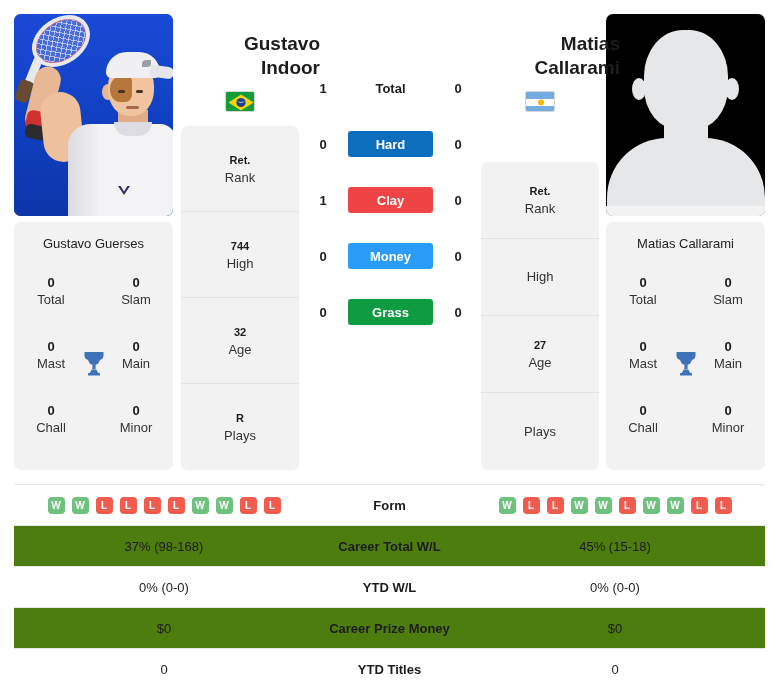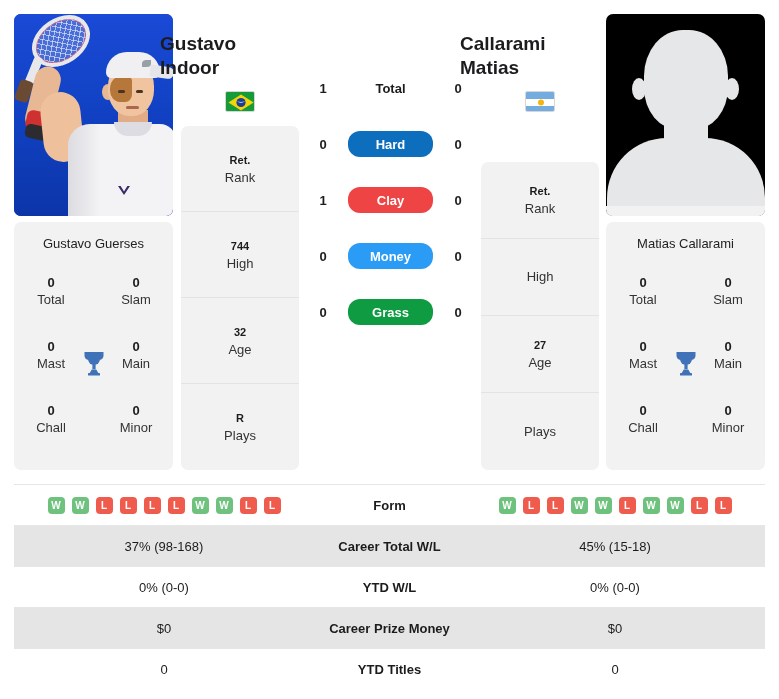--- a/index.html
+++ b/index.html
@@ -170,21 +170,21 @@
     border-bottom: 1px solid #e3e3e3;
   }
   .rank-card.left .rank-cell  { height: 86px; }
   .rank-card.right .rank-cell { height: 77px; }
   .rank-cell:last-child { border-bottom: none; }
   .rank-val { font-size: 11px; font-weight: bold; color:#1c1c1e; line-height: 18px; }
   .rank-lab { font-size: 13px; color:#333; line-height: 18px; }
 
   
   .pname {
-    position:absolute; width: 160px; text-align:left;
+    position:absolute; width: 160px; text-align:right;
     font-size: 19px; font-weight: bold; color:#1c1c1e; line-height: 24px;
   }
   .pname.left  { left: 160px; top: 32px; }
   .pname.right { left: 460px; top: 32px; }
   .flag {
     position:absolute; width: 30px; height: 21px; border-radius: 2px;
     overflow:hidden; border: 1px solid #d6d6d6;
   }
   .flag.left  { left: 225px; top: 91px; }
   .flag.right { left: 525px; top: 91px; }
@@ -193,36 +193,36 @@
   .surfaces { position:absolute; left: 300px; top: 60px; width: 180px; }
   .srow { position:relative; height: 56px; }
   .srow .sc-left, .srow .sc-right {
     position:absolute; top: 50%; transform: translateY(-50%);
     font-size: 13px; font-weight: bold; color:#1c1c1e; width: 22px; text-align:center;
   }
   .srow .sc-left  { left: 12px; }
   .srow .sc-right { left: 147px; }
   .sbadge {
     position:absolute; left: 48px; top: 50%; transform: translateY(-50%);
-    width: 85px; height: 26px; border-radius: 12px;
+    width: 85px; height: 26px; border-radius: 3px;
     display:flex; align-items:center; justify-content:center;
     font-size: 13px; font-weight: bold; color:#ffffff;
   }
   .slabel-plain {
     position:absolute; left: 48px; top: 50%; transform: translateY(-50%);
     width: 85px; text-align:center; font-size: 13px; font-weight: bold; color:#1c1c1e;
   }
 
   
   .table { position:absolute; left: 14px; top: 484px; width: 751px; }
   .trow {
     position:relative; height: 41px; border-top: 1px solid #e6e6e6;
     display:flex; align-items:center;
   }
-  .trow.alt { background: #e5e5e5; }
+  .trow.alt { background: #4d7c0f; }
   .tcell-l, .tcell-r {
     width: 300px; text-align:center; font-size: 13px; color:#1c1c1e;
     display:flex; align-items:center; justify-content:center; gap: 8px;
   }
   .tcell-l { margin-left: 0; }
   .tcell-m {
     width: 151px; text-align:center; font-size: 13px; font-weight: bold; color:#1c1c1e;
   }
   .fbadge {
     width: 17px; height: 17px; border-radius: 4px; color:#fff;
@@ -290,22 +290,22 @@
     <div class="flag left">
       <svg viewBox="0 0 30 21" width="30" height="21" aria-hidden="true">
         <rect width="30" height="21" fill="#159b38"></rect>
         <polygon points="15,2.4 27.6,10.5 15,18.6 2.4,10.5" fill="#f5d40a"></polygon>
         <circle cx="15" cy="10.5" r="4.6" fill="#1b3f92"></circle>
         <path d="M10.6 9.3 Q15 12.1 19.4 9.3 Q15 10.9 10.6 9.3 Z" fill="#ffffff"></path>
       </svg>
     </div>
 
     <div class="pname right">
+      <div>Matias</div>
       <div>Callarami</div>
-      <div>Matias</div>
     </div>
     <div class="flag right">
       <svg viewBox="0 0 30 21" width="30" height="21" aria-hidden="true">
         <rect width="30" height="21" fill="#ffffff"></rect>
         <rect width="30" height="7" y="0" fill="#74acdf"></rect>
         <rect width="30" height="7" y="14" fill="#74acdf"></rect>
         <circle cx="15" cy="10.5" r="3" fill="#f6b40e"></circle>
       </svg>
     </div>
 

